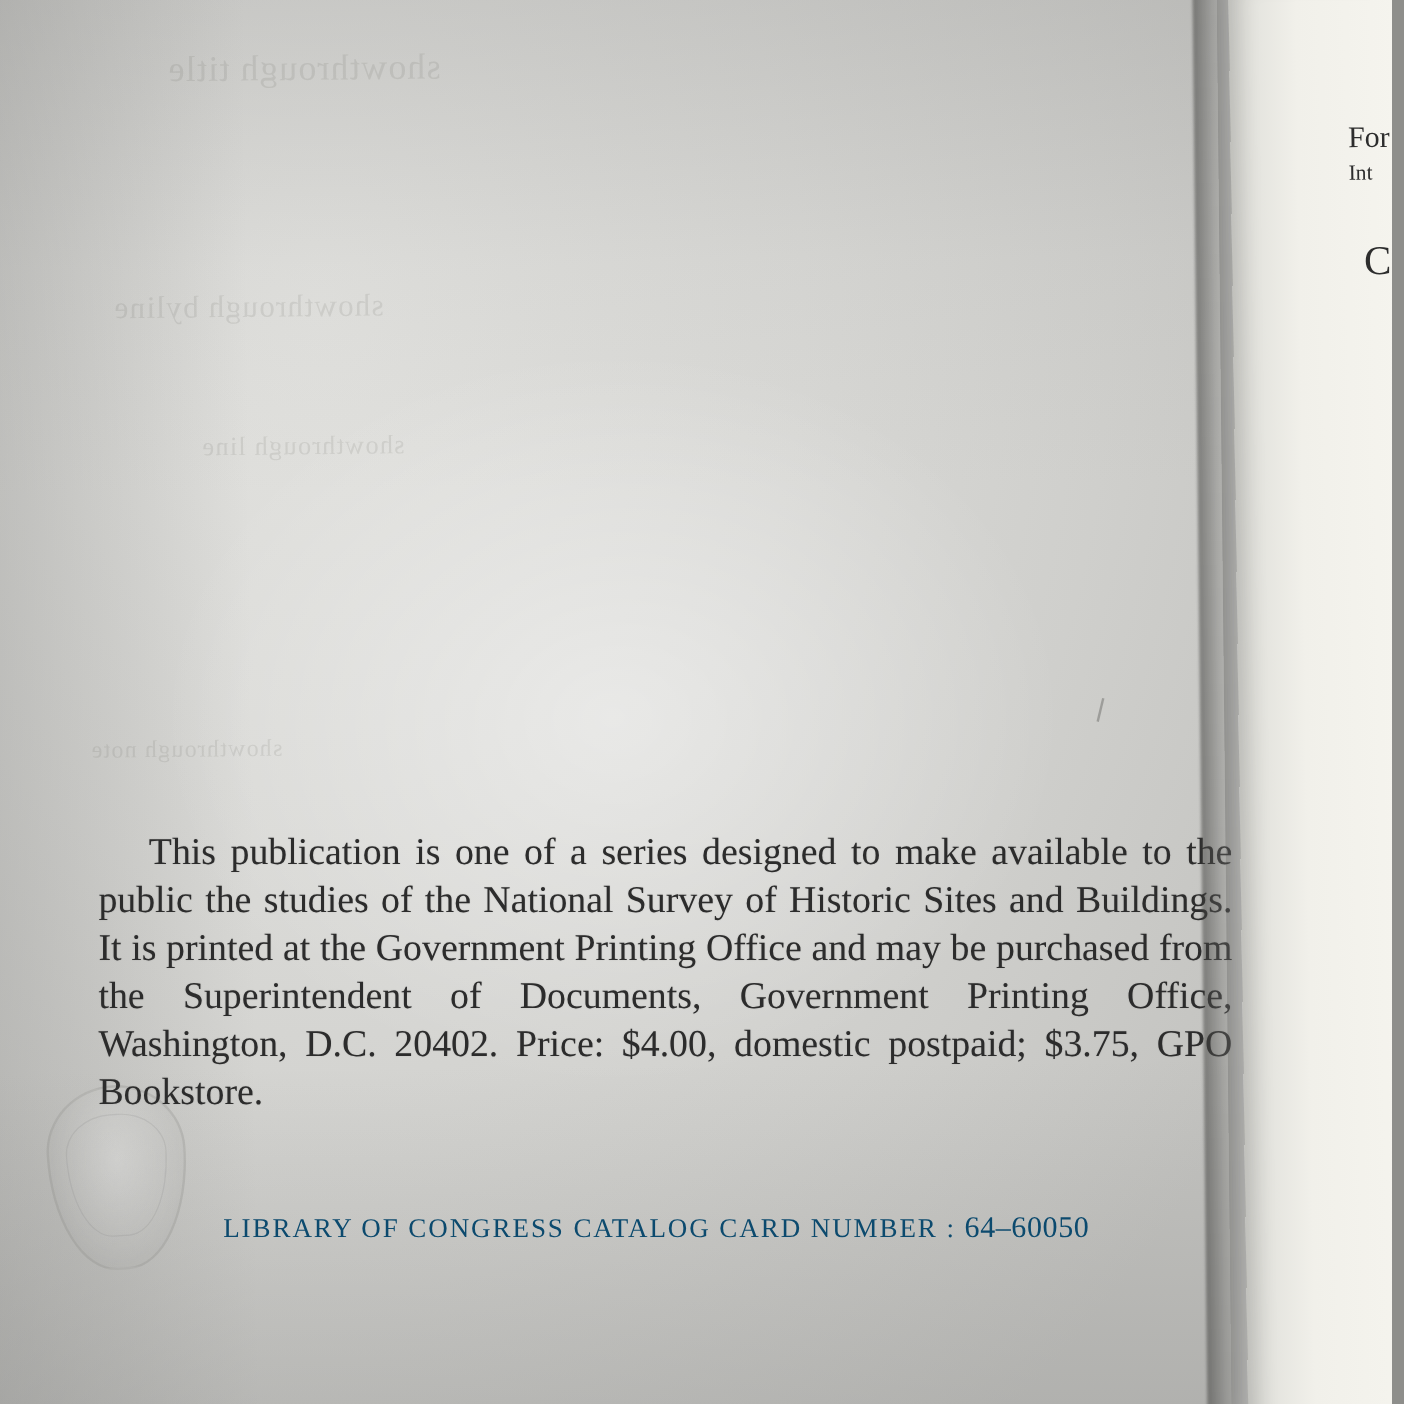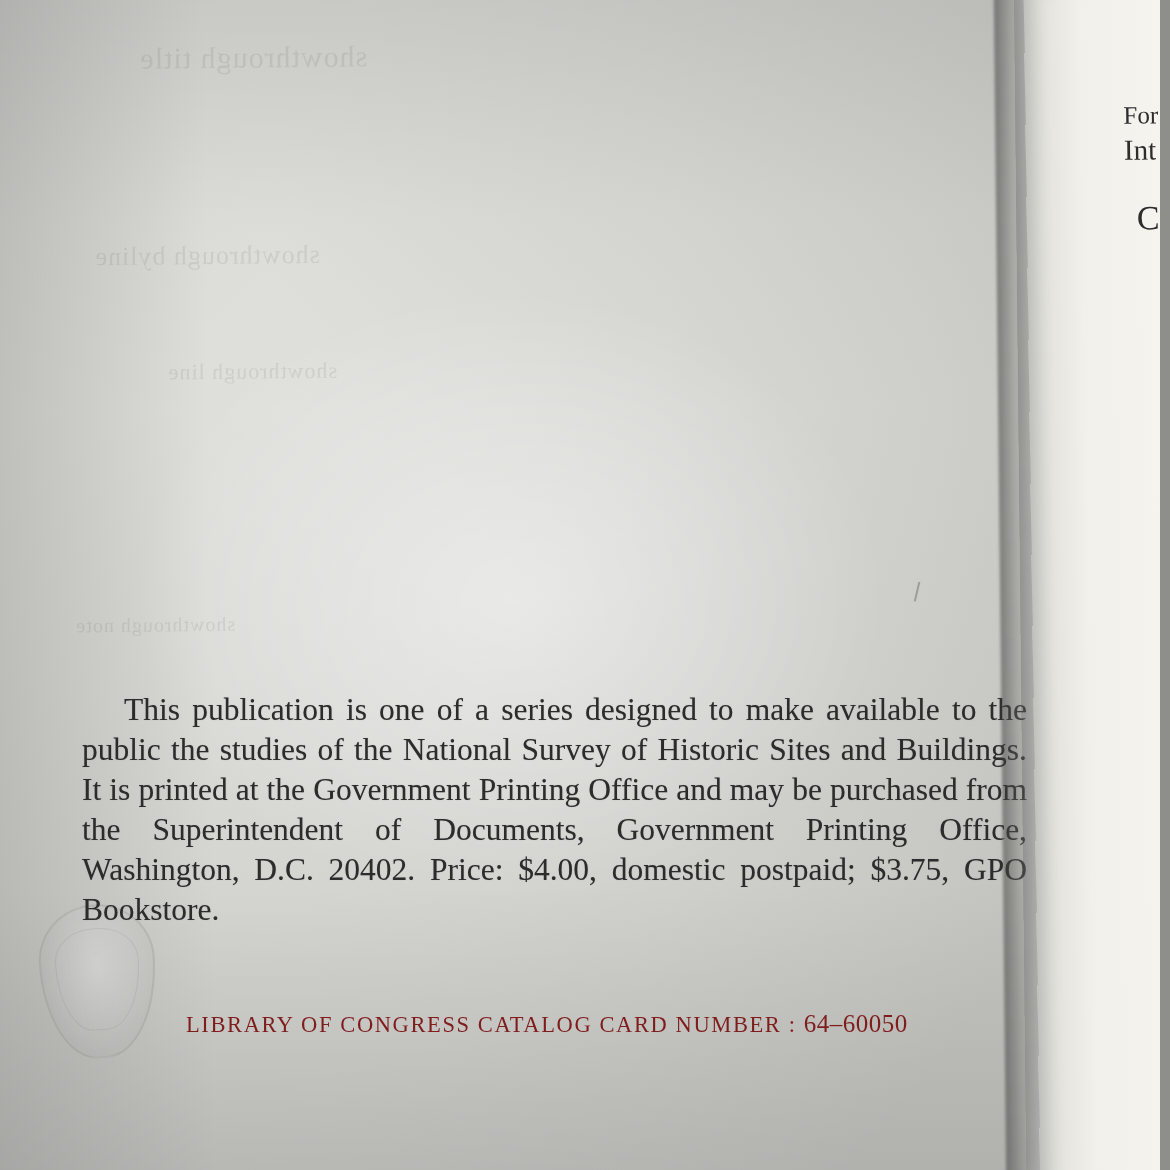--- a/index.html
+++ b/index.html
@@ -125,21 +125,21 @@
     font-family: "Liberation Serif", serif;
     text-shadow: 0 0 1px rgba(60,60,60,0.25);
   }
 
   .loc-line {
     position: absolute;
     left: 186px;
     top: 1010px;
     font-size: 22.5px;
     letter-spacing: 1.6px;
-    color: #7f1d1d;
+    color: #0c4a6e;
     font-family: "Liberation Serif", serif;
     white-space: nowrap;
   }
   .loc-line .num {
     letter-spacing: 0.5px;
     font-size: 25px;
   }
 
   
   .gutter {
@@ -166,21 +166,21 @@
   }
   .right-page .rp-text {
     position: absolute;
     color: #2d2d2d;
     font-family: "Liberation Serif", serif;
     white-space: nowrap;
     overflow: hidden;
     text-align: right;
   }
   .rp-l1 { left: 98px; top: 118px; font-size: 25px; }
-  .rp-l2 { left: 98px; top: 150px; font-size: 29px; }
+  .rp-l2 { left: 98px; top: 150px; font-size: 18px; }
   .rp-l3 { left: 110px; top: 216px; font-size: 34px; }
 
   
   .outer-dark {
     position: absolute;
     left: 1160px;
     top: 0;
     width: 10px;
     height: 1170px;
     background: #8e8e8b;

